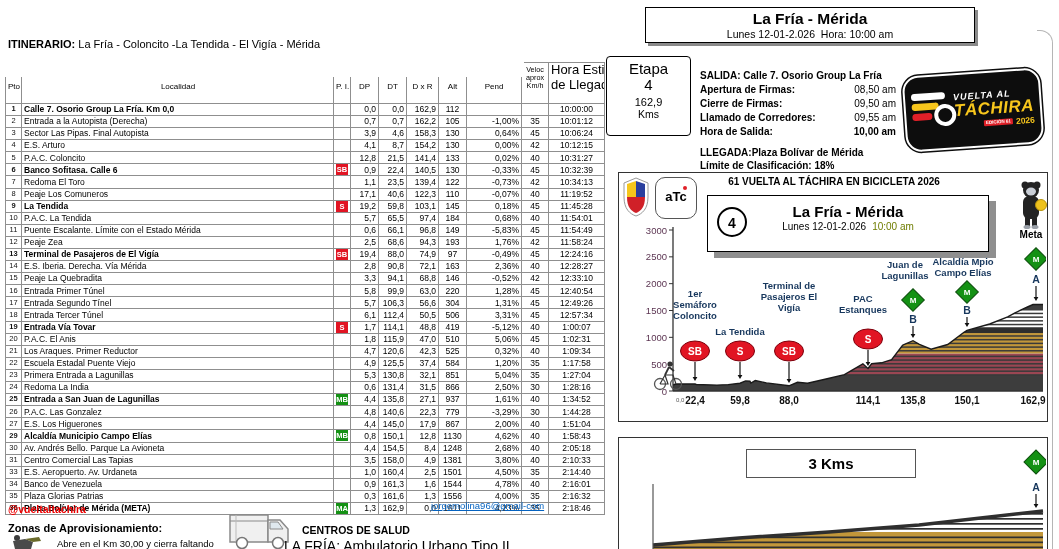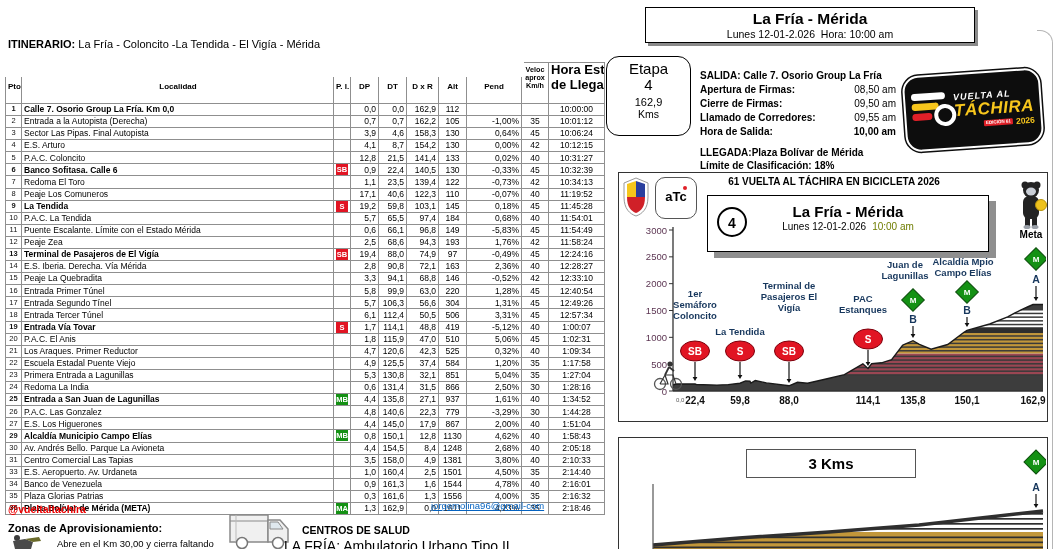--- a/index.html
+++ b/index.html
@@ -8,21 +8,21 @@
   .abs{position:absolute}
   .b{font-weight:bold}
 
   
   #itin{left:8px;top:38px;font-size:11px}
 
   
   #tbl{left:5px;top:62px;width:599px;border-collapse:collapse;table-layout:fixed;font-size:8.5px;border:1px solid #555}
   #tbl td,#tbl th{border:1px solid #8f8f8f;padding:0 2px;height:11.1px;line-height:10.5px;overflow:hidden;white-space:nowrap}
   #tbl thead tr{height:33px}
-  #tbl thead th{font-weight:bold;font-size:8px;text-align:center;vertical-align:bottom;padding-bottom:10px;background:#fff}
+  #tbl thead th{font-weight:normal;font-size:8px;text-align:center;vertical-align:bottom;padding-bottom:10px;background:#fff}
   #tbl thead th.hleft{text-align:center;padding-left:3px}
   #tbl thead th.tall{vertical-align:middle;font-size:7.2px;line-height:1.15}
   #tbl thead th.tall.big{font-size:13px}
   td.num{text-align:center;font-size:7.5px;color:#111}
   td.loc{text-align:left;padding-left:3px}
   td.pi{padding:0}
   td.dp,td.dt,td.dxr,td.pend{text-align:right;padding-right:3px}
   td.alt,td.vel,td.hora{text-align:center}
   .badge{display:block;width:100%;height:11px;line-height:11px;text-align:center;color:#fff;font-weight:bold;font-size:7.5px}
   .badge.r{background:#e11423}
@@ -39,21 +39,21 @@
   #truck{left:228px;top:502px}
   #feed{left:9px;top:533px}
 
   
   #stagebox{left:645px;top:7px;width:330px;height:36px;border:1.6px solid #000;background:#fff;
             box-shadow:3px 3px 0 0 #8a8a8a;text-align:center;box-sizing:border-box}
   #stagebox .t1{font-size:15.5px;font-weight:bold;margin-top:2px}
   #stagebox .t2{font-size:10.5px;margin-top:0px}
 
   
-  #etapa{left:606px;top:56px;width:85px;height:80px;border:1.8px solid #000;border-radius:13px;
+  #etapa{left:606px;top:56px;width:85px;height:80px;border:1.8px solid #000;border-radius:4px;
          background:#fff;text-align:center;box-sizing:border-box}
   #etapa .e1{font-size:15px;margin-top:3px}
   #etapa .e2{font-size:15px;line-height:16px}
   #etapa .e3{font-size:11px;margin-top:3px}
   #etapa .e4{font-size:10.5px}
 
   
   #salida{left:700px;top:70px;width:196px;font-size:10px}
   #salida .shead{font-weight:bold;margin-bottom:2px}
   .srow{display:flex;justify-content:space-between;line-height:14px}

